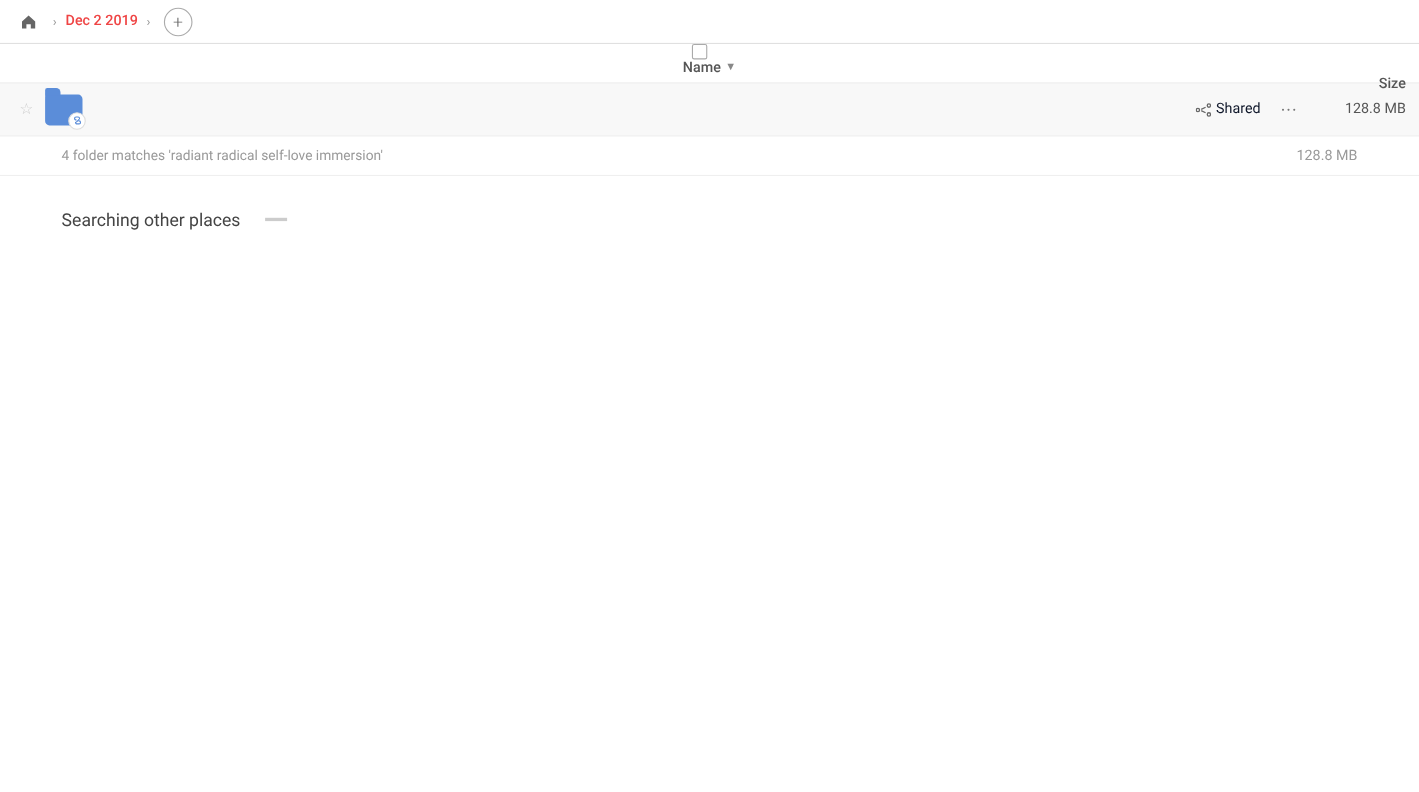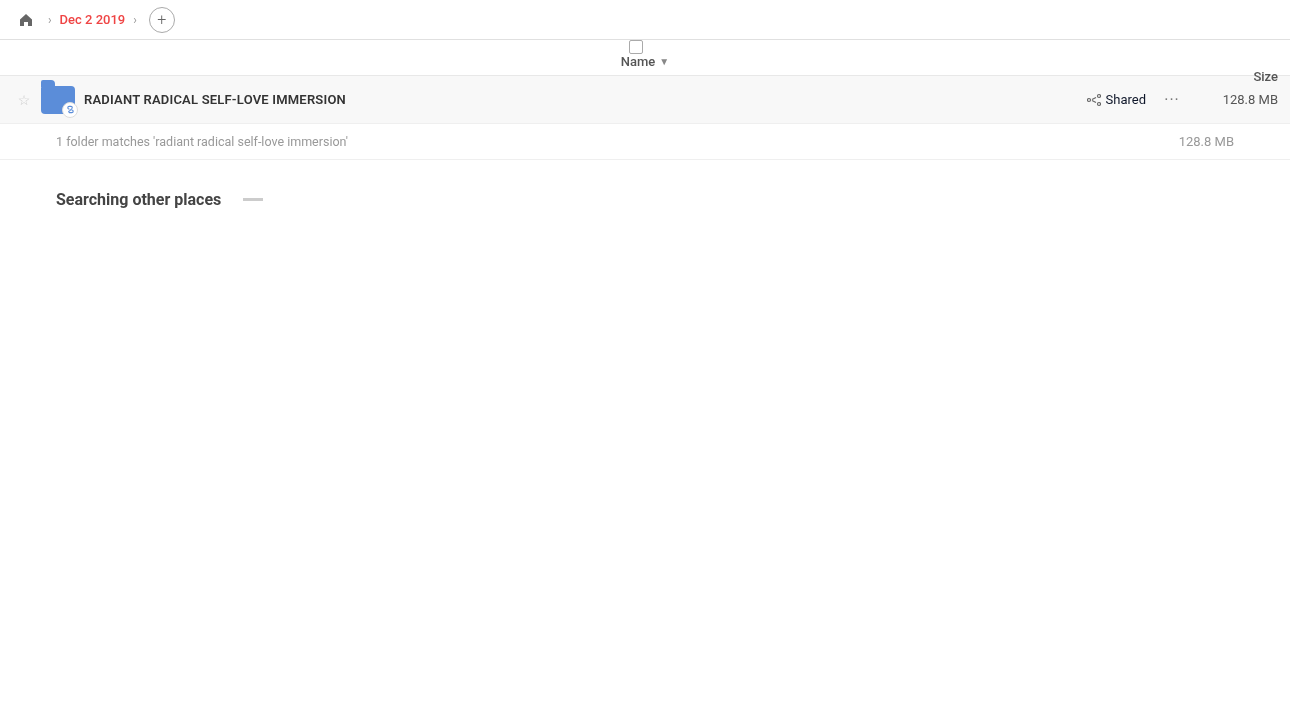--- a/index.html
+++ b/index.html
@@ -242,21 +242,21 @@
     }
 
     
     .searching-section {
       padding: 30px 56px;
     }
 
     .searching-title {
       font-size: 16px;
       color: #444;
-      font-weight: 700;
+      font-weight: 400;
       display: flex;
       align-items: center;
       gap: 18px;
     }
 
     .loading-bar {
       display: inline-block;
       width: 20px;
       height: 3px;
       background: #ccc;
@@ -296,37 +296,36 @@
   </div>
   <div class="file-icon-wrap">
     <div class="folder-icon"></div>
     <div class="folder-link-badge">
       <svg width="9" height="9" viewBox="0 0 10 10" fill="none">
         <path d="M4 6.5L6.5 4M3.5 4.5C2.7 4.5 2 3.8 2 3s.7-1.5 1.5-1.5h2C6.3 1.5 7 2.2 7 3" stroke="#5b8dd9" stroke-width="1.2" stroke-linecap="round"></path>
         <path d="M6.5 5.5C7.3 5.5 8 6.2 8 7s-.7 1.5-1.5 1.5h-2C3.7 8.5 3 7.8 3 7" stroke="#5b8dd9" stroke-width="1.2" stroke-linecap="round"></path>
       </svg>
     </div>
   </div>
-  <span class="file-name">RADIANT RADICAL SELF-LOVE IMMERSION</span>
   <div class="file-actions">
     <div class="shared-badge">
       <svg width="14" height="14" viewBox="0 0 14 14" fill="none" xmlns="http://www.w3.org/2000/svg">
         <path d="M9 4.5L5 6.5M9 9.5L5 7.5M3.5 7C3.5 7.828 2.828 8.5 2 8.5S.5 7.828.5 7 1.172 5.5 2 5.5 3.5 6.172 3.5 7zM13.5 3C13.5 3.828 12.828 4.5 12 4.5S10.5 3.828 10.5 3 11.172 1.5 12 1.5 13.5 2.172 13.5 3zM13.5 11C13.5 11.828 12.828 12.5 12 12.5S10.5 11.828 10.5 11 11.172 9.5 12 9.5 13.5 10.172 13.5 11z" stroke="#666" stroke-width="1.2"></path>
       </svg>
       <span>Shared</span>
     </div>
     <div class="more-btn">
       <span>···</span>
     </div>
     <span class="file-size">128.8 MB</span>
   </div>
 </div>
 
 <div class="match-info-row">
-  <span class="match-info-text">1 folder matches 'radiant radical self-love immersion'</span>
+  <span class="match-info-text">4 folder matches 'radiant radical self-love immersion'</span>
   <span class="match-info-size">128.8 MB</span>
 </div>
 
 <div class="searching-section">
   <div class="searching-title">
     <span>Searching other places</span>
     <span class="loading-bar"></span>
   </div>
 </div>
 

